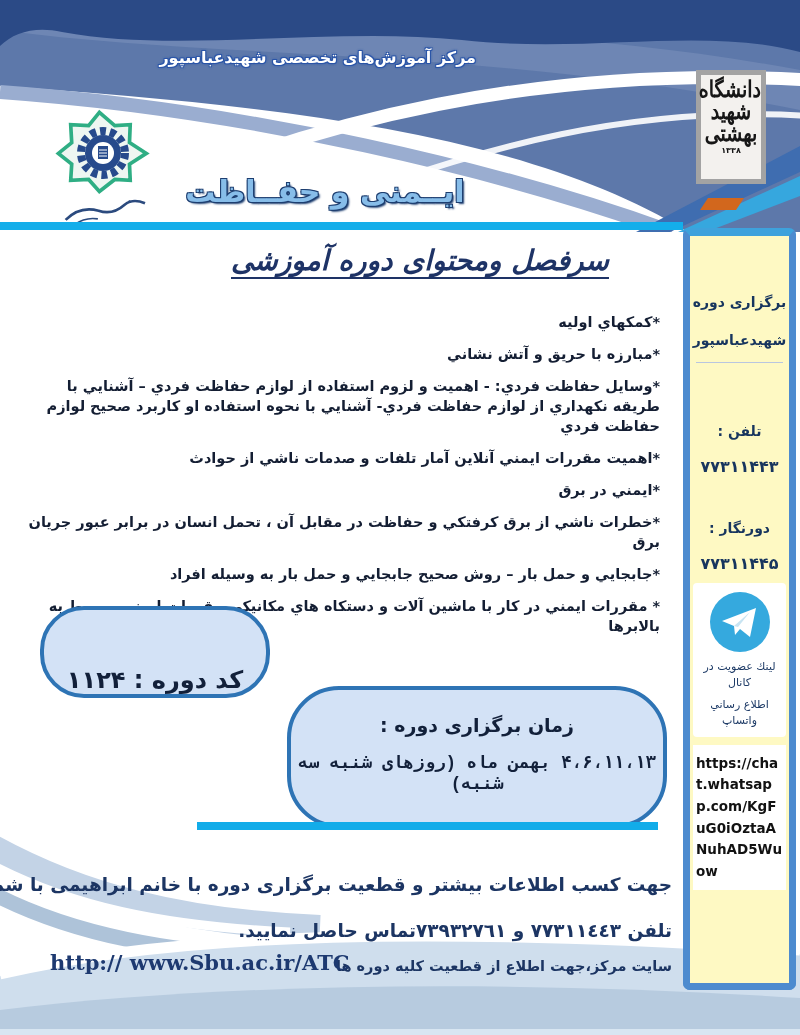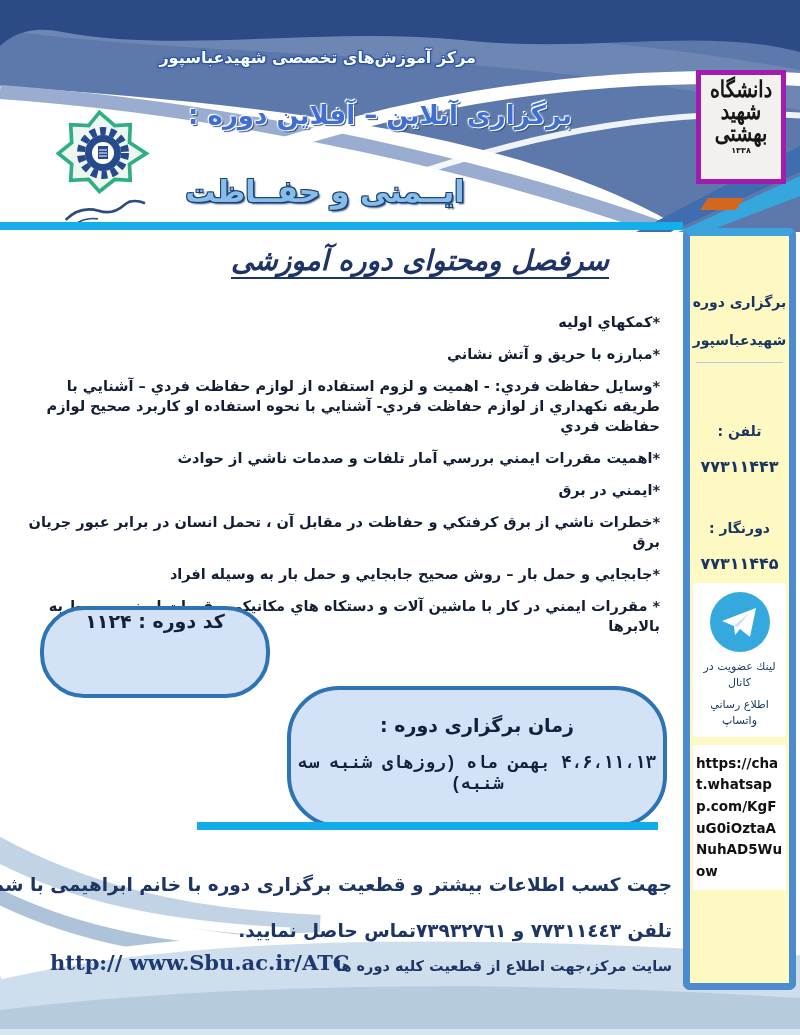--- a/index.html
+++ b/index.html
@@ -22,22 +22,22 @@
     left:140px;top:100px;width:480px;text-align:center;direction:rtl;
     font-size:26px;font-weight:bold;color:#3f6fd0;
     text-shadow:0 0 2px #ffffff,0 0 3px #ffffff,1px 1px 0 #ffffff,-1px -1px 0 #ffffff,2px 2px 1px #23406e;
   }
   .course-name{
     left:160px;top:174px;width:330px;text-align:center;direction:rtl;
     font-size:30px;font-weight:bold;color:#87bde9;
     text-shadow:1px 1px 0 #1d3e70,-1px -1px 0 #1d3e70,1px -1px 0 #1d3e70,-1px 1px 0 #1d3e70,2px 2px 2px #1d3e70;
   }
   .uni-logo{
-    left:696px;top:70px;width:90px;height:114px;background:#f3f1ee;
-    border:5px solid #a21caf;box-sizing:border-box;text-align:center;
+    left:696px;top:70px;width:70px;height:114px;background:#f3f1ee;
+    border:5px solid #a3a3a3;box-sizing:border-box;text-align:center;
     direction:rtl;color:#161616;
   }
   .uni-logo .cal{font-family:"DejaVu Serif",serif;font-weight:bold;font-size:19px;line-height:.98;transform:scaleY(1.2);margin-top:8px;}
   .uni-logo .yr{font-size:8px;font-weight:bold;margin-top:7px;letter-spacing:1px;}
   .cyan-rule{left:0;top:222px;width:683px;height:8px;background:#14aeea;}
 
   
   .main-heading{
     left:120px;top:244px;width:600px;text-align:center;direction:rtl;
     font-size:28px;font-weight:bold;font-style:italic;color:#1e3366;
@@ -47,21 +47,21 @@
     left:28px;top:312px;width:632px;direction:rtl;text-align:right;
     color:#141e33;font-size:14.5px;font-weight:bold;line-height:1.38;
   }
   .topics .t-item{margin-bottom:12px;}
 
   .bubble{
     box-sizing:border-box;background:#d3e2f6;border:4px solid #2e74b5;
     direction:rtl;text-align:center;color:#12203a;font-weight:bold;
   }
   .bubble-code{left:40px;top:606px;width:230px;height:92px;border-radius:44px;
-    display:flex;align-items:flex-start;justify-content:center;font-size:19px;}
+    display:flex;align-items:flex-end;justify-content:center;font-size:24px;}
   .bubble-sched{left:287px;top:686px;width:380px;height:142px;border-radius:52px;padding-top:24px;}
   .bubble-sched .l1{font-size:19px;}
   .bubble-sched .l2{font-size:17.5px;margin-top:16px;font-family:Liberation Mono, monospace;}
   .cyan-bar{left:197px;top:822px;width:461px;height:9px;background:#12ace9;}
 
   
   .sidebar{
     left:683px;top:228px;width:113px;height:762px;box-sizing:border-box;
     background:#fef9c3;border-left:7px solid #4d8bcf;border-right:7px solid #4d8bcf;
     border-top:8px solid #3ea2dc;border-bottom:7px solid #4d8bcf;border-radius:7px;
@@ -134,31 +134,30 @@
   <div class="abs uni-logo">
     <div class="cal">
       <div>دانشگاه</div>
       <div>شهید</div>
       <div>بهشتی</div>
     </div>
     <div class="yr">۱۳۳۸</div>
   </div>
 
   <div class="abs org-title">مرکز آموزش‌های تخصصی شهیدعباسپور</div>
-  <div class="abs delivery-line">برگزاری آنلاین – آفلاین دوره :</div>
   <div class="abs course-name">ایــمنی و حفــاظت</div>
   <div class="abs cyan-rule"></div>
 
   <div class="abs main-heading">سرفصل ومحتوای دوره آموزشی</div>
 
   <div class="abs topics">
     <div class="t-item">*كمكهاي اوليه</div>
     <div class="t-item">*مبارزه با حريق و آتش نشاني</div>
     <div class="t-item">*وسايل حفاظت فردي: - اهميت و لزوم استفاده از لوازم حفاظت فردي – آشنايي با طريقه نكهداري از لوازم حفاظت فردي- آشنايي با نحوه استفاده او كاربرد صحيح لوازم حفاظت فردي</div>
-    <div class="t-item">*اهميت مقررات ايمني بررسي آمار تلفات و صدمات ناشي از حوادث</div>
+    <div class="t-item">*اهميت مقررات ايمني آنلاین آمار تلفات و صدمات ناشي از حوادث</div>
     <div class="t-item">*ايمني در برق</div>
     <div class="t-item">*خطرات ناشي از برق كرفتكي و حفاظت در مقابل آن ، تحمل انسان در برابر عبور جريان برق</div>
     <div class="t-item">*جابجايي و حمل بار – روش صحيح جابجايي و حمل بار به وسيله افراد</div>
     <div class="t-item">* مقررات ايمني در كار با ماشين آلات و دستكاه هاي مكانيكي مقررات ايمني مربوط به بالابرها</div>
   </div>
 
   <div class="abs bubble bubble-code">
     <span>كد دوره : ۱۱۲۴</span>
   </div>
 

